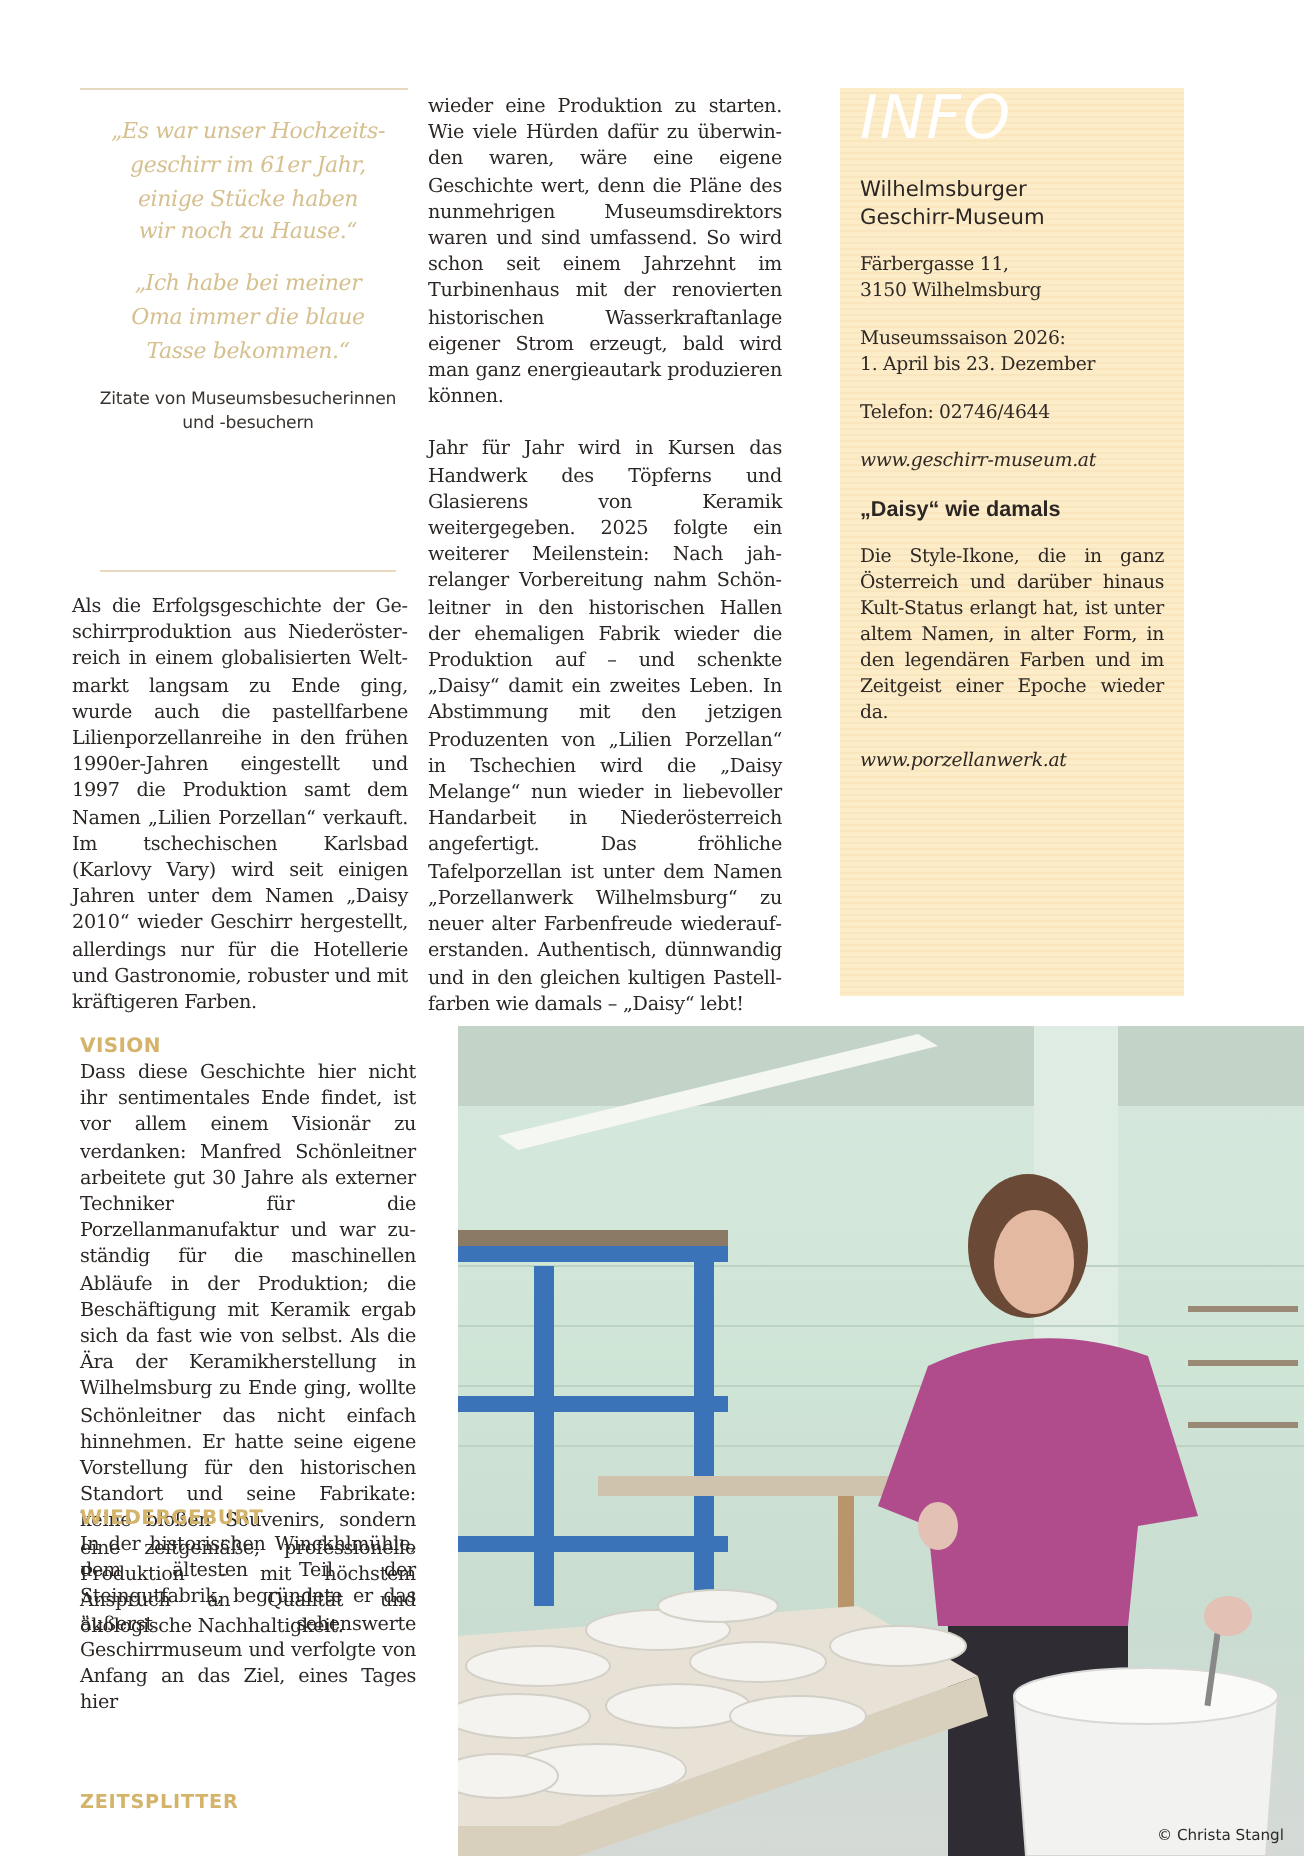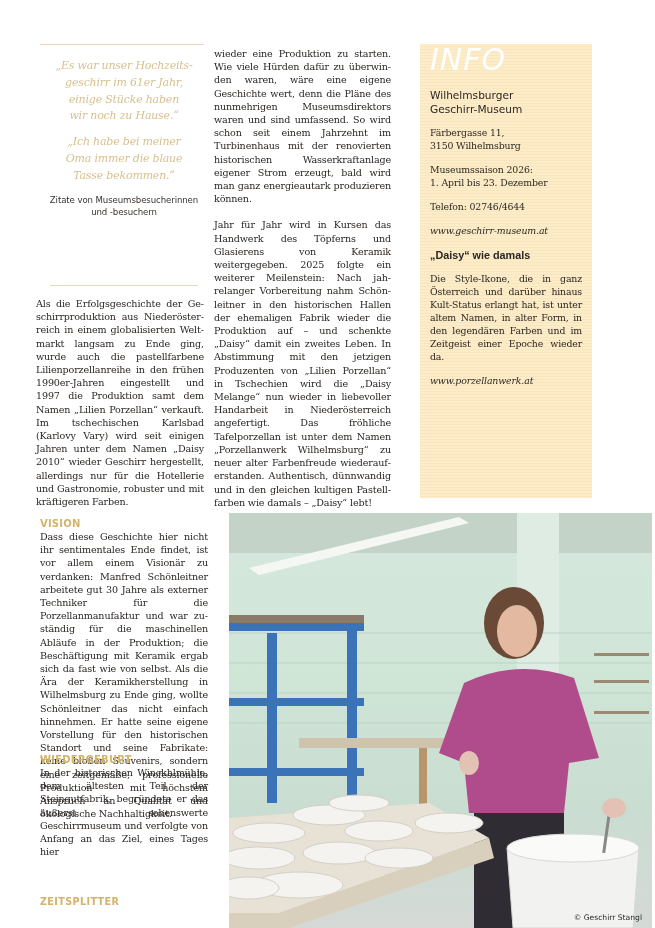--- a/index.html
+++ b/index.html
@@ -176,16 +176,16 @@
       <ellipse cx="20" cy="375" rx="30" ry="11"></ellipse>
       <ellipse cx="130" cy="290" rx="30" ry="8"></ellipse>
     </g>
 
     <path d="M278 335 L410 335 L404 415 L284 415 Z" fill="#f2f2f0" stroke="#d8d8d6"></path>
     <ellipse cx="344" cy="335" rx="66" ry="14" fill="#fafaf8" stroke="#d8d8d6"></ellipse>
     <rect x="376" y="300" width="3" height="40" fill="#888" transform="rotate(8 377 320)"></rect>
     <ellipse cx="385" cy="295" rx="12" ry="10" fill="#e3c1b4"></ellipse>
     <ellipse cx="240" cy="250" rx="10" ry="12" fill="#e3c1b4"></ellipse>
   </svg>
-  <div class="credit">© Geschirr Stangl</div>
+  <div class="credit">© Christa Stangl</div>
 </div>
 
 <div class="footer-label">ZEITSPLITTER</div>
 
 </body></html>

